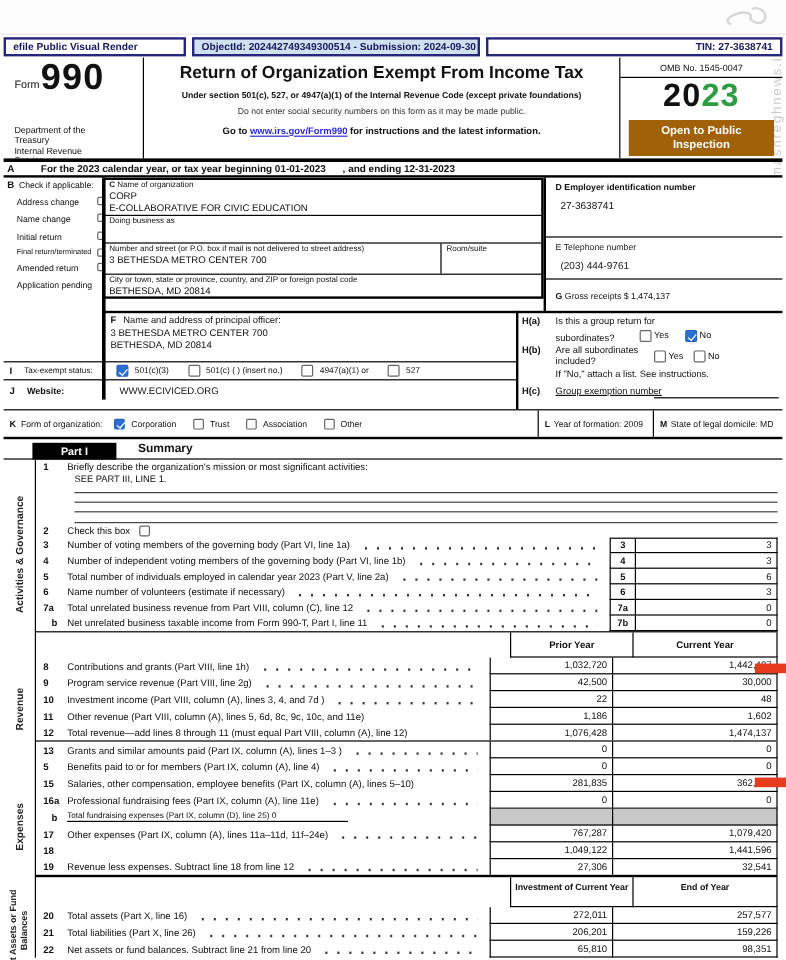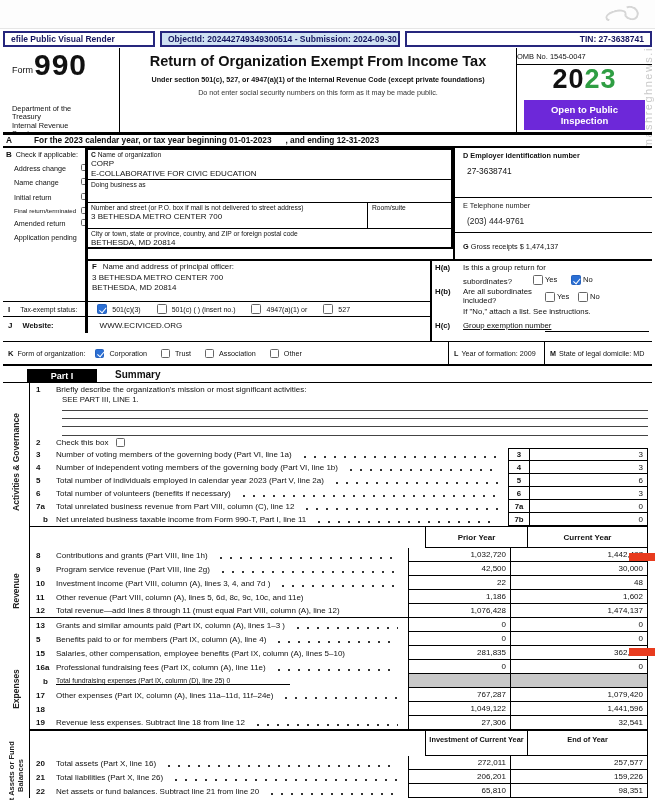--- a/index.html
+++ b/index.html
@@ -35,24 +35,24 @@
   .form-word { position:absolute; left:9px; top:17px; font-size:9px; }
   .form-990 { position:absolute; left:31px; top:0px; font-size:30px; font-weight:bold; letter-spacing:1px; }
   .dept { position:absolute; left:9px; top:57px; font-size:7.4px; line-height:8.3px; }
   .hdr-center { position:absolute; left:117px; right:136px; top:0; height:100%; text-align:center; }
   .hdr-title { margin-top:5px; font-size:14.5px; font-weight:bold; }
   .hdr-sub1 { margin-top:6px; font-size:7.2px; font-weight:bold; }
   .hdr-sub2 { margin-top:4px; font-size:7.2px; color:#333; }
   .hdr-goto { margin-top:8px; font-size:7.9px; font-weight:bold; }
   .hdr-goto .link { color:#2b2bd0; text-decoration:underline; cursor:pointer; }
   .hdr-right { position:absolute; right:0; top:0; width:136px; height:100%; border-left:1.5px solid #000; }
-  .omb { font-size:7.5px; padding:4px 0 3px; border-bottom:1.5px solid #000; }
+  .omb { text-align:center; font-size:7.5px; padding:4px 0 3px; border-bottom:1.5px solid #000; }
   .year { text-align:center; font-size:27px; font-weight:bold; letter-spacing:1px; line-height:29px; }
   .year .green { color:#2f9e43; }
-  .open-box { position:absolute; left:7px; right:7px; bottom:2px; height:30px; background:#6d28d9; color:#fff;
+  .open-box { position:absolute; left:7px; right:7px; bottom:2px; height:30px; background:#a16207; color:#fff;
               font-weight:bold; font-size:9.5px; line-height:11px; text-align:center; padding-top:4px; }
 
   
   .line-a { position:absolute; top:135px; left:3px; right:3px; height:13px; border-bottom:2.5px solid #000;
             font-size:8.3px; font-weight:bold; display:flex; align-items:flex-start; }
   .line-a .ltr { margin:0 0 0 3px; }
   .line-a .t1 { margin-left:22px; }
   .line-a .t2 { margin-left:14px; }
 
   
@@ -217,20 +217,23 @@
         <div>Department of the</div>
         <div>Treasury</div>
         <div>Internal Revenue</div>
         <div>Service</div>
       </div>
     </div>
     <div class="hdr-center">
       <div class="hdr-title">Return of Organization Exempt From Income Tax</div>
       <div class="hdr-sub1">Under section 501(c), 527, or 4947(a)(1) of the Internal Revenue Code (except private foundations)</div>
       <div class="hdr-sub2">Do not enter social security numbers on this form as it may be made public.</div>
+      <div class="hdr-goto">
+        <span>Go to </span><span class="link">www.irs.gov/Form990</span><span> for instructions and the latest information.</span>
+      </div>
     </div>
     <div class="hdr-right">
       <div class="omb">OMB No. 1545-0047</div>
       <div class="year"><span>20</span><span class="green">23</span></div>
       <div class="open-box">
         <div>Open to Public</div>
         <div>Inspection</div>
       </div>
     </div>
   </div>
@@ -417,21 +420,21 @@
       </div>
       <div class="crow dots">
         <span class="rnum">5</span>
         <span class="rlabel">Total number of individuals employed in calendar year 2023 (Part V, line 2a)</span>
         <span class="leader"></span>
         <span class="numbox">5</span>
         <span class="cval">6</span>
       </div>
       <div class="crow dots">
         <span class="rnum">6</span>
-        <span class="rlabel">Total number of volunteers (benefits if necessary)</span>
+        <span class="rlabel">Name number of volunteers (estimate if necessary)</span>
         <span class="leader"></span>
         <span class="numbox">6</span>
         <span class="cval">3</span>
       </div>
       <div class="crow dots">
         <span class="rnum">7a</span>
         <span class="rlabel">Total unrelated business revenue from Part VIII, column (C), line 12</span>
         <span class="leader"></span>
         <span class="numbox">7a</span>
         <span class="cval">0</span>

